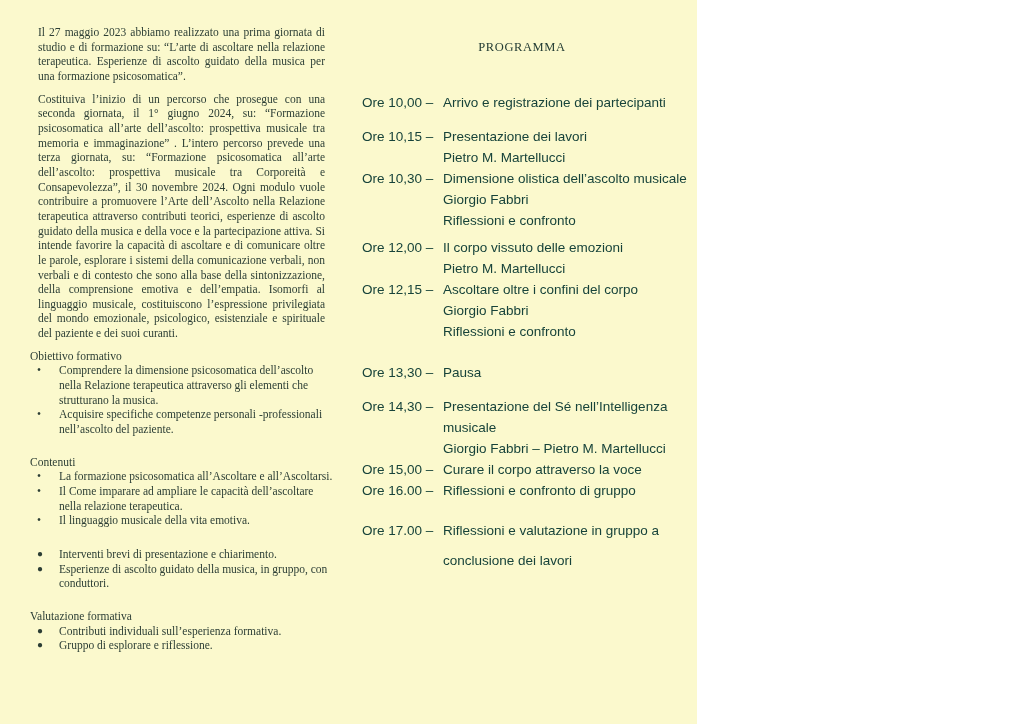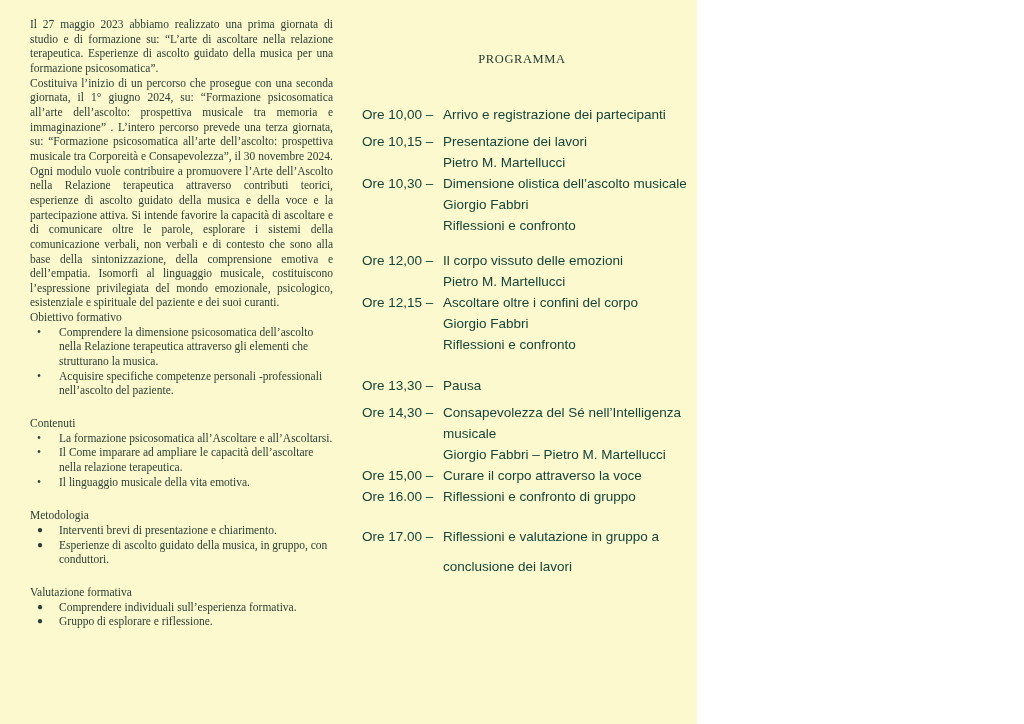--- a/index.html
+++ b/index.html
@@ -27,21 +27,21 @@
     position: absolute;
     left: 30px;
     top: 17px;
     width: 303px;
     font-family: "Liberation Serif", serif;
     font-size: 11.5px;
     line-height: 14.65px;
     color: #2c3e35;
   }
   .para {
-    margin: 0;
+    margin: 8px;
     text-align: justify;
   }
   .sec-heading {
     margin: 0;
   }
   .section.gap18 { margin-top: 18px; }
   .section.gap19 { margin-top: 19px; }
   .bullet-item {
     position: relative;
     padding-left: 29px;
@@ -49,21 +49,21 @@
   .bullet-item .bullet {
     position: absolute;
     left: 7px;
     top: 0;
   }
   .bullet-item .bullet.big { font-size: 10px; }
   
   .right-col {
     position: absolute;
     left: 362px;
-    top: 16px;
+    top: 4px;
     width: 335px;
     color: #17433a;
     font-size: 13.5px;
     line-height: 21px;
   }
   .prog-heading {
     font-family: "Liberation Serif", serif;
     font-size: 12.5px;
     letter-spacing: 0.6px;
     color: #243d34;
@@ -77,22 +77,22 @@
     padding-left: 81px;
   }
   .entry .time {
     position: absolute;
     left: 0;
     top: 0;
     white-space: nowrap;
   }
   .entry .title.bold { font-weight: normal; }
   .entry .title2 { margin-top: 9px; }
-  .g9  { margin-top: 6px; }
-  .g18 { margin-top: 14px; }
+  .g9  { margin-top: 13px; }
+  .g18 { margin-top: 6px; }
   .g20 { margin-top: 20px; }
   .g39 { margin-top: 19px; }
 </style>
 </head>
 <body>
 
 <div class="sheet">
 
   <div class="left-col">
     <p class="para">Il 27 maggio 2023 abbiamo realizzato una prima giornata di studio e di formazione su: “L’arte di ascoltare nella relazione terapeutica. Esperienze di ascolto guidato della musica per una formazione psicosomatica”.</p>
@@ -120,36 +120,35 @@
         <span class="bullet">•</span>
         <span>Il Come imparare ad ampliare le capacità dell’ascoltare nella relazione terapeutica.</span>
       </div>
       <div class="bullet-item">
         <span class="bullet">•</span>
         <span>Il linguaggio musicale della vita emotiva.</span>
       </div>
     </div>
 
     <div class="section gap19">
-      <div class="sec-heading">Metodologia</div>
       <div class="bullet-item">
         <span class="bullet big">●</span>
         <span>Interventi brevi di presentazione e chiarimento.</span>
       </div>
       <div class="bullet-item">
         <span class="bullet big">●</span>
         <span>Esperienze di ascolto guidato della musica, in gruppo, con conduttori.</span>
       </div>
     </div>
 
     <div class="section gap18">
       <div class="sec-heading">Valutazione formativa</div>
       <div class="bullet-item">
         <span class="bullet big">●</span>
-        <span>Comprendere individuali sull’esperienza formativa.</span>
+        <span>Contributi individuali sull’esperienza formativa.</span>
       </div>
       <div class="bullet-item">
         <span class="bullet big">●</span>
         <span>Gruppo di esplorare e riflessione.</span>
       </div>
     </div>
   </div>
 
   <div class="right-col">
     <div class="prog-heading">PROGRAMMA</div>
@@ -200,21 +199,21 @@
       <div class="entry g20">
         <span class="time"><span>Ore 13,30</span> <span>–</span></span>
         <div class="body">
           <div class="title">Pausa</div>
         </div>
       </div>
 
       <div class="entry g9">
         <span class="time"><span>Ore 14,30</span> <span>–</span></span>
         <div class="body">
-          <div class="title bold">Consapevolezza del Sé nell’Intelligenza musicale</div>
+          <div class="title bold">Presentazione del Sé nell’Intelligenza musicale</div>
           <div class="sub">Giorgio Fabbri – Pietro M. Martellucci</div>
         </div>
       </div>
 
       <div class="entry">
         <span class="time"><span>Ore 15,00</span> <span>–</span></span>
         <div class="body">
           <div class="title bold">Curare il corpo attraverso la voce</div>
         </div>
       </div>

